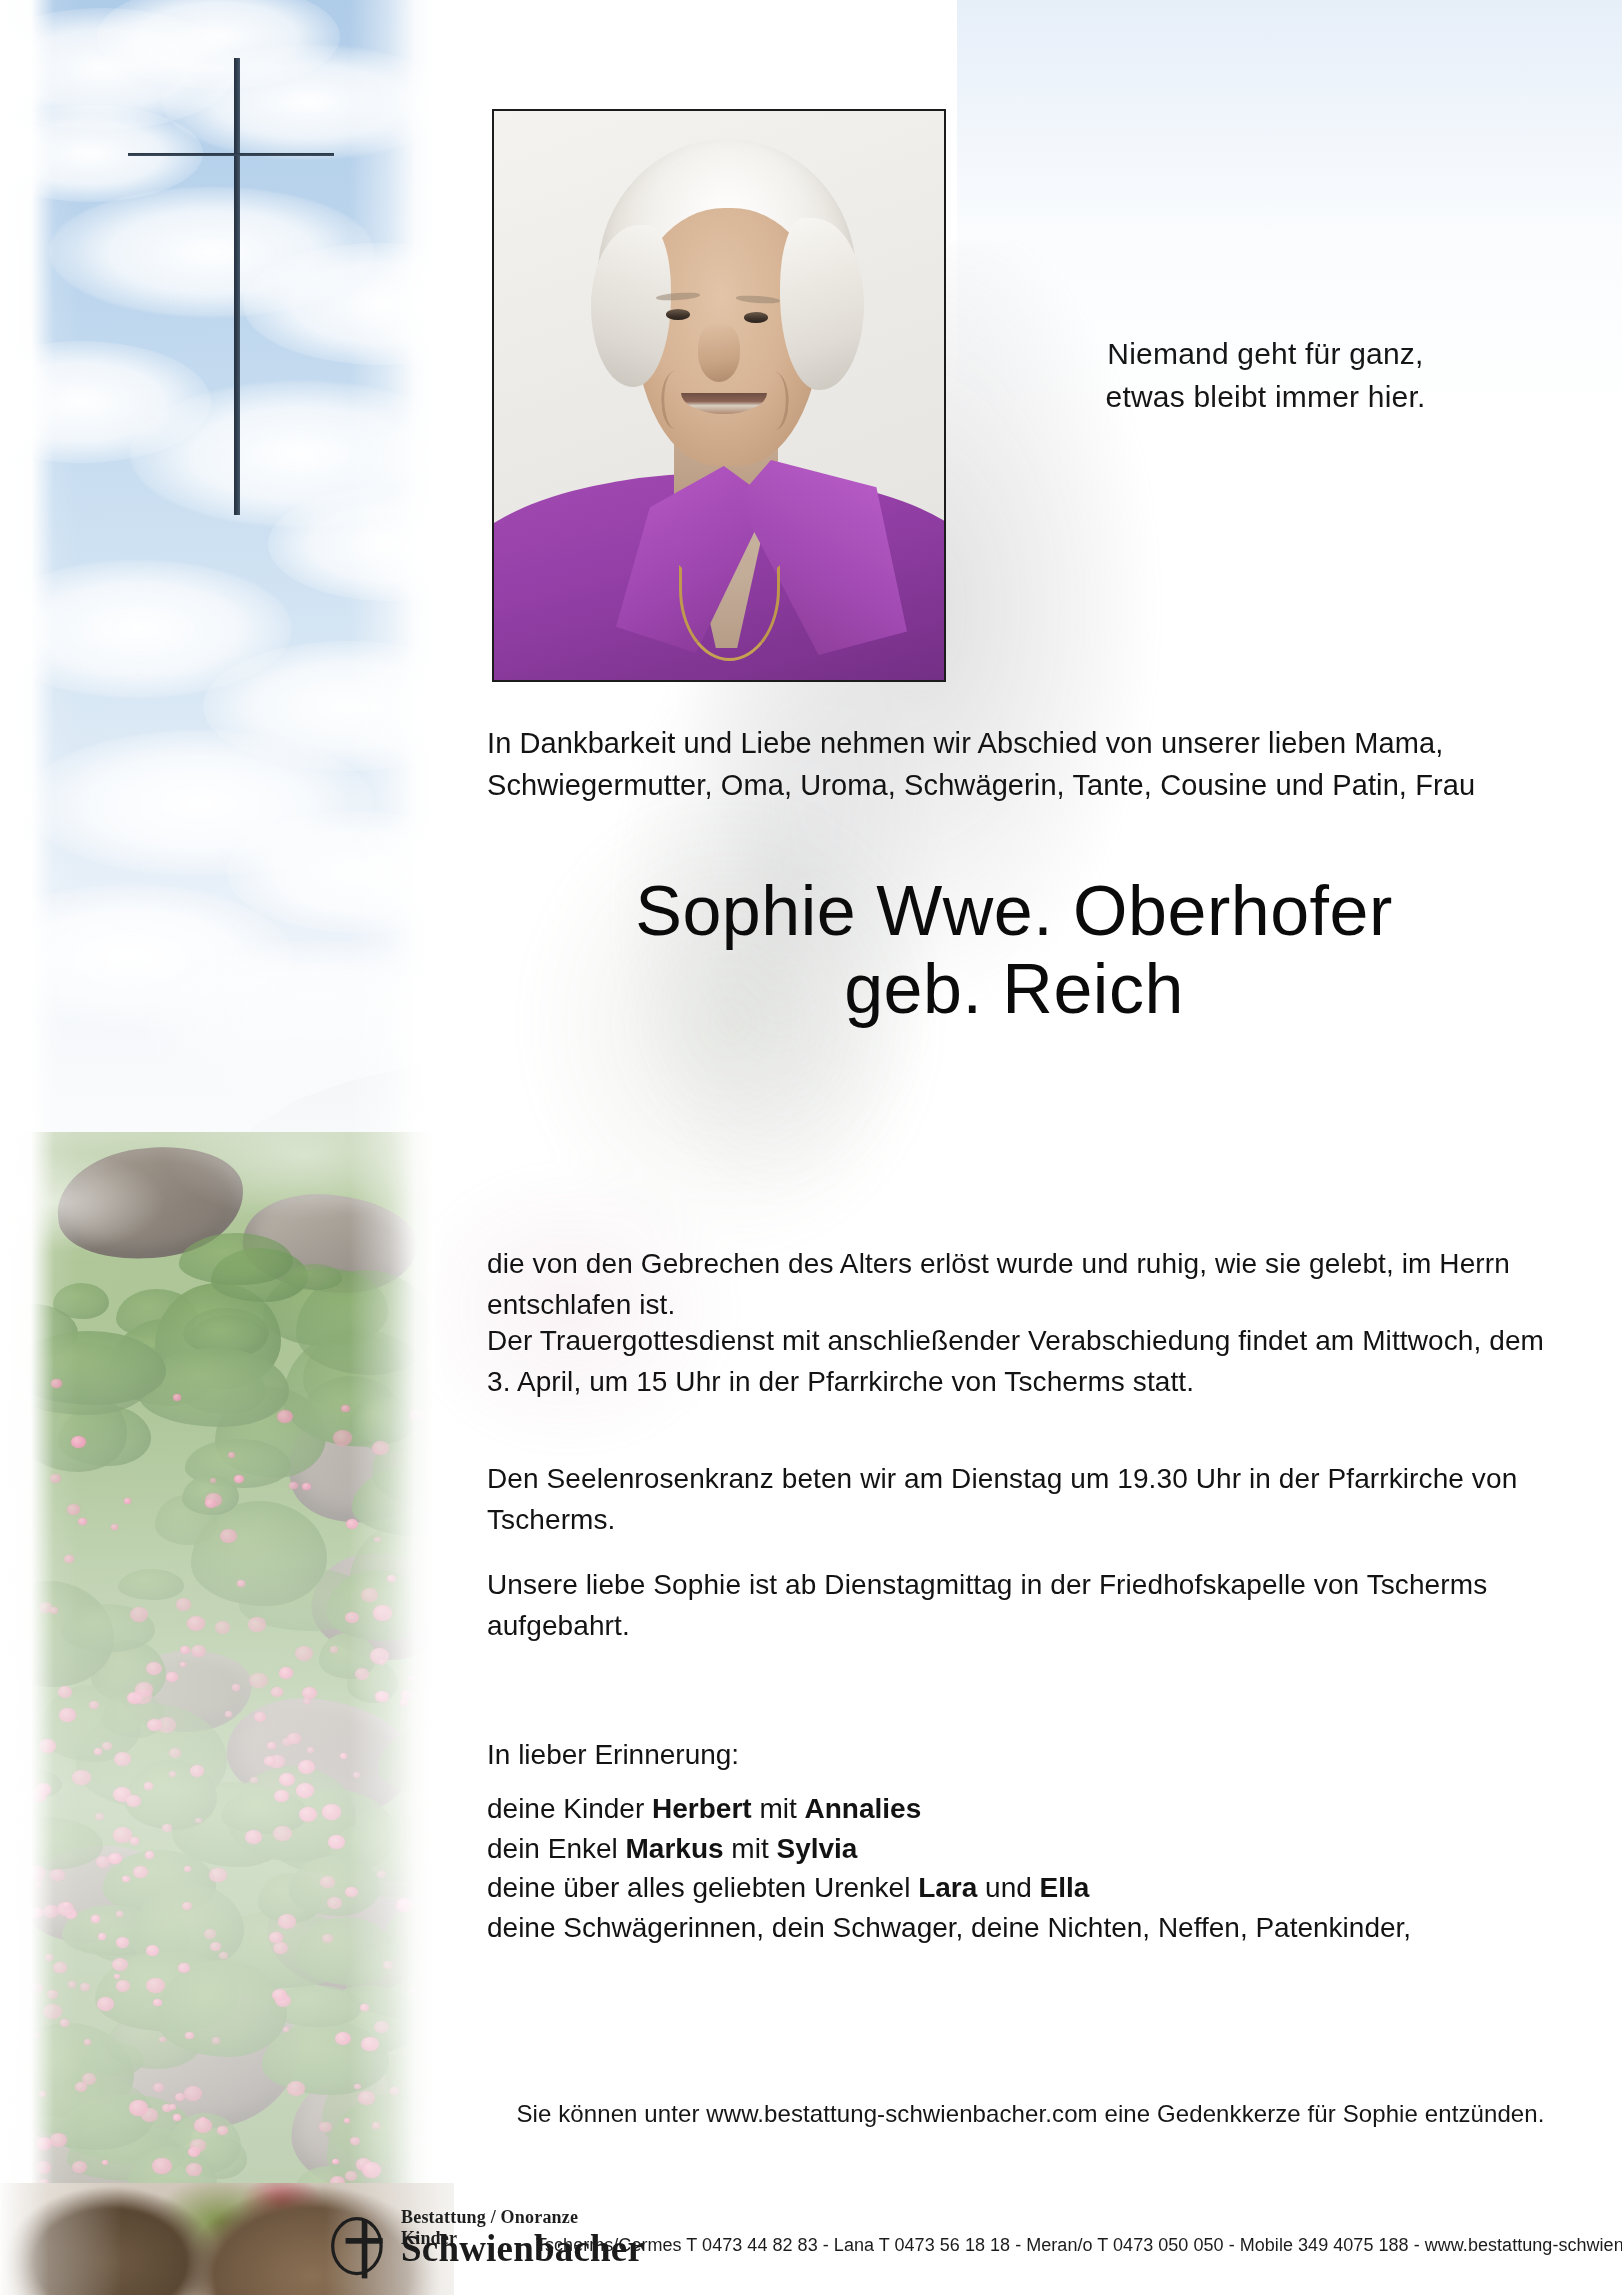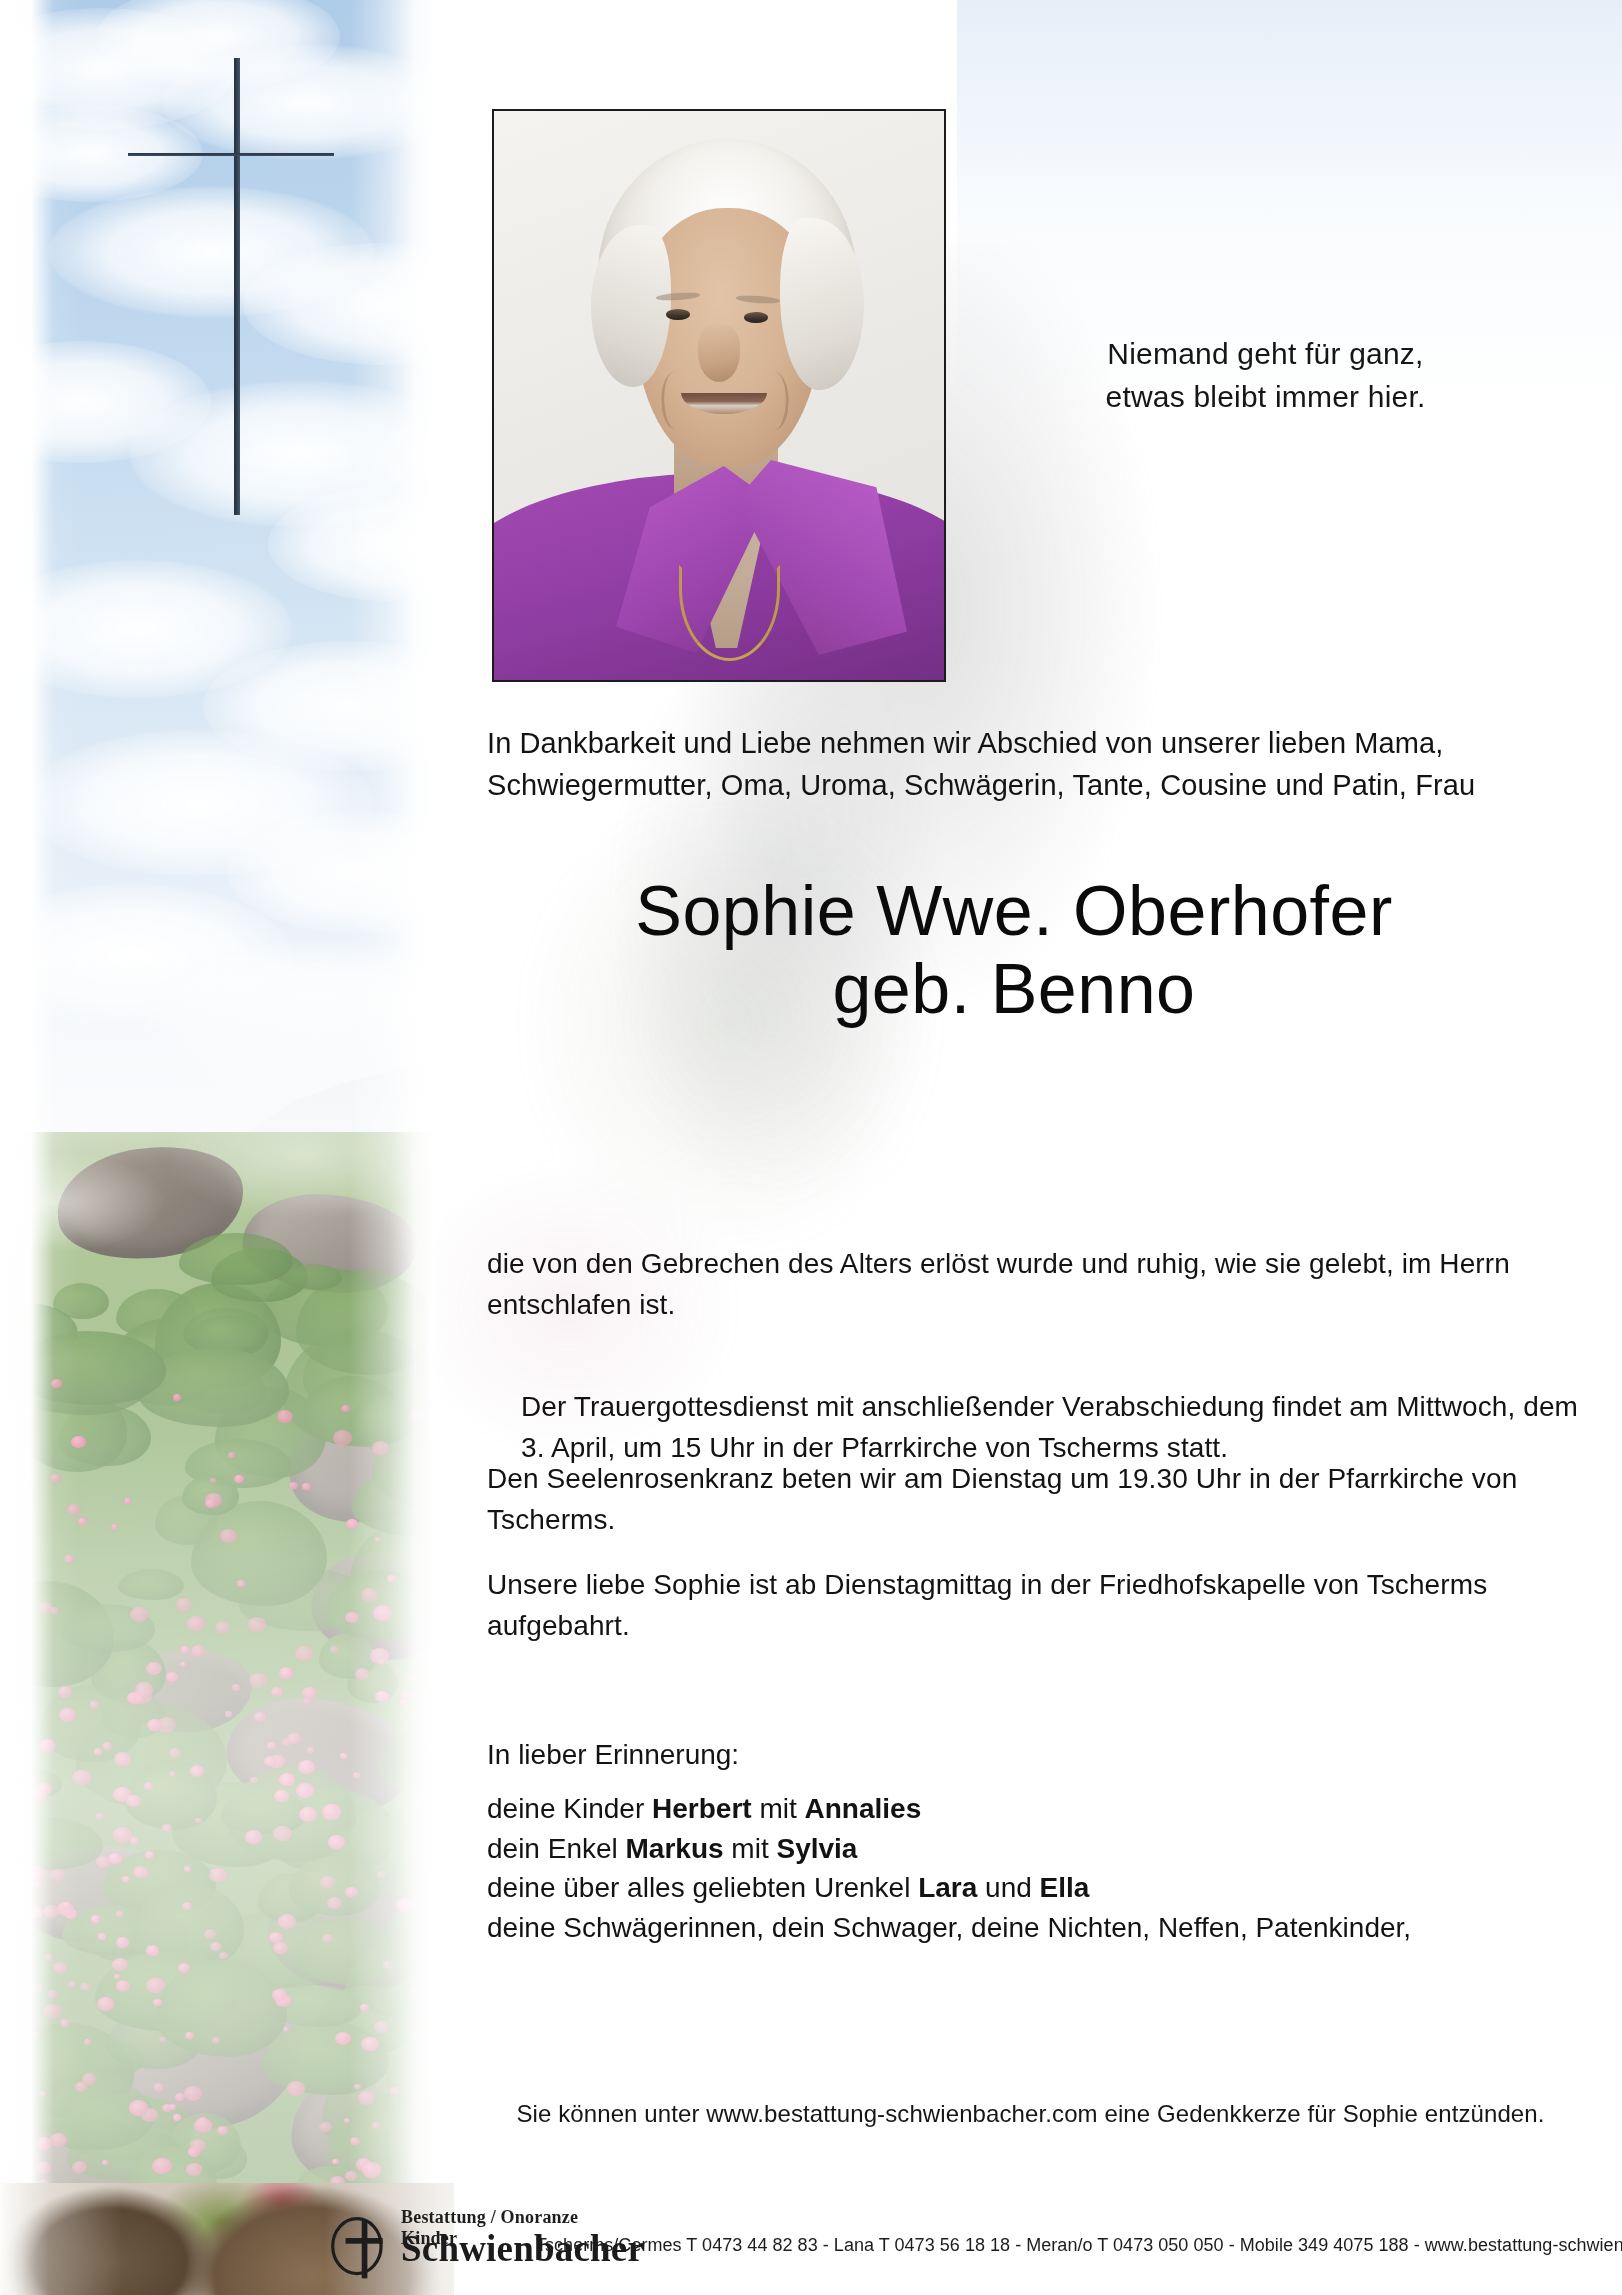--- a/index.html
+++ b/index.html
@@ -270,21 +270,21 @@
     position:absolute; left:454px; top:1099px; width:1120px;
     text-align:center; font-size:38px; color:#111111; letter-spacing:0.3px;
   }
   .dates .gap { display:inline-block; width:70px; }
 
   .para {
     position:absolute; left:487px; width:1083px;
     font-size:28px; line-height:1.47; color:#131313; letter-spacing:0.1px;
   }
   .p1 { top:1243px; }
-  .p2 { top:1386px;margin-left:34px; }
+  .p2 { top:1320px; }
   .p3 { top:1458px; }
   .p4 { top:1564px; }
   .p5 { top:1672px; }
 
   .memory-head {
     position:absolute; left:487px; top:1739px; font-size:28px; color:#131313;
   }
   .family {
     position:absolute; left:487px; top:1789px; width:1083px;
     font-size:28px; line-height:1.415; color:#131313;
@@ -791,21 +791,21 @@
 
     <div class="quote">
       <div>Niemand geht für ganz,</div>
       <div>etwas bleibt immer hier.</div>
     </div>
 
     <div class="intro">In Dankbarkeit und Liebe nehmen wir Abschied von unserer lieben Mama, Schwiegermutter, Oma, Uroma, Schwägerin, Tante, Cousine und Patin, Frau</div>
 
     <div class="name">
       <span>Sophie Wwe. Oberhofer</span>
-      <span class="line2">geb. Benno</span>
+      <span class="line2">geb. Reich</span>
     </div>
 
 
     <div class="para p1">die von den Gebrechen des Alters erlöst wurde und ruhig, wie sie gelebt, im Herrn entschlafen ist.</div>
     <div class="para p2">Der Trauergottesdienst mit anschließender Verabschiedung findet am Mittwoch, dem 3. April, um 15 Uhr in der Pfarrkirche von Tscherms statt.</div>
     <div class="para p3">Den Seelenrosenkranz beten wir am Dienstag um 19.30 Uhr in der Pfarrkirche von Tscherms.</div>
     <div class="para p4">Unsere liebe Sophie ist ab Dienstagmittag in der Friedhofskapelle von Tscherms aufgebahrt.</div>
 
     <div class="memory-head">In lieber Erinnerung:</div>
 

